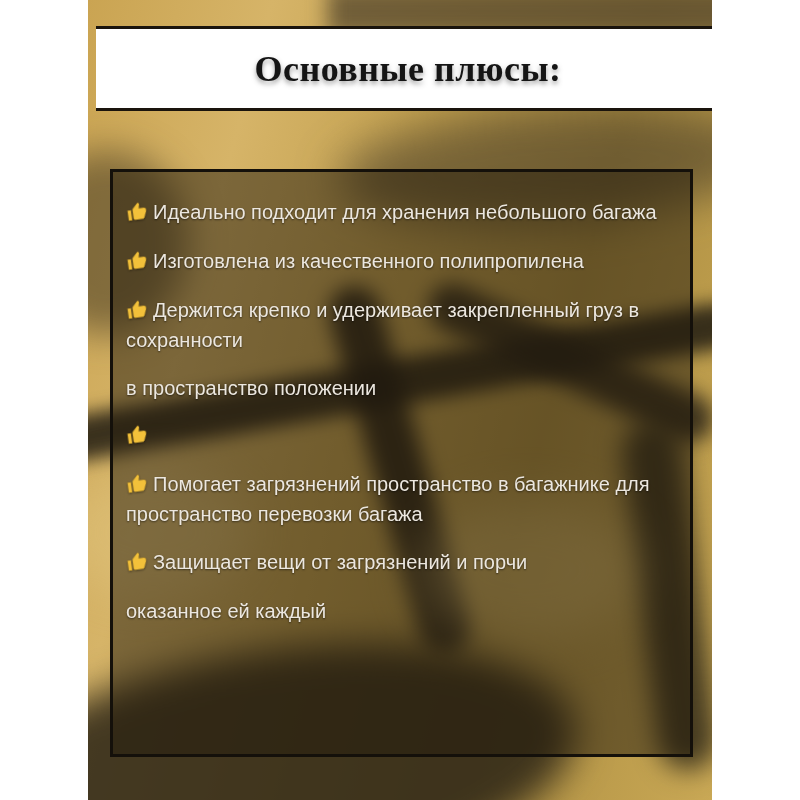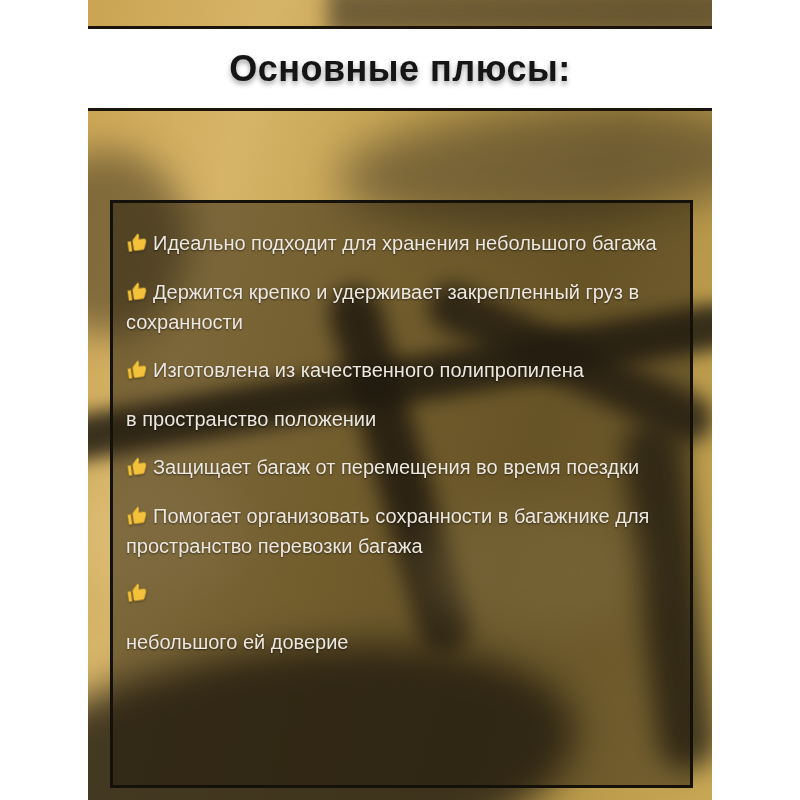--- a/index.html
+++ b/index.html
@@ -20,36 +20,37 @@
   .s-rise{left:-45px;top:360px;width:700px;height:46px;border-radius:24px;background:rgba(32,27,18,0.85);filter:blur(9px);transform:rotate(-10deg);}
   .s-steep{left:122px;top:444px;width:380px;height:52px;border-radius:26px;background:rgba(30,25,16,0.85);filter:blur(10px);transform:rotate(74deg);}
   .s-right{left:328px;top:339px;width:310px;height:48px;border-radius:24px;background:rgba(35,29,19,0.82);filter:blur(10px);transform:rotate(25deg);}
   .s-vert{left:406px;top:565px;width:352px;height:60px;border-radius:30px;background:rgba(38,32,20,0.8);filter:blur(13px);transform:rotate(83deg);}
   .s-bottom{left:-110px;top:650px;width:600px;height:235px;border-radius:50%;background:rgba(42,35,21,0.85);filter:blur(18px);transform:rotate(-8deg);}
   .s-light1{left:330px;top:500px;width:220px;height:140px;border-radius:50%;background:rgba(225,196,120,0.45);filter:blur(24px);}
   .s-light2{left:-30px;top:470px;width:190px;height:125px;border-radius:50%;background:rgba(228,200,130,0.4);filter:blur(22px);}
 
   
   .title-band{
-    position:absolute;left:0;top:26px;width:624px;height:85px;
+    position:absolute;left:8px;top:26px;width:624px;height:85px;
     background:#ffffff;border-top:3px solid #1a140d;border-bottom:3px solid #1a140d;
     box-sizing:border-box;display:flex;align-items:center;justify-content:center;
     z-index:3;
+    font-family:Liberation Serif, serif;
   }
   .page-title{
     font-size:36px;font-weight:bold;color:#151515;letter-spacing:0.5px;
     text-shadow:0 3px 5px rgba(70,70,70,0.5);
   }
 
   
   .panel{
     position:absolute;left:22px;top:169px;width:583px;height:588px;
     box-sizing:border-box;border:3px solid #14100a;
     background:rgba(33,26,12,0.5);
-    padding:26px 12px 0 13px;z-index:2;margin-top:31px;
+    padding:26px 12px 0 13px;z-index:2;
   }
   .bullet-item{margin-bottom:19px;}
   .bullet-line{line-height:29px;white-space:nowrap;}
   .bullet-text{
     font-size:20px;color:#ece7df;text-shadow:0 1px 2px rgba(0,0,0,0.55);
   }
   .thumb{display:inline-block;width:22px;height:20px;margin-right:5px;vertical-align:-3px;}
   .thumb svg{display:block;transform:rotate(-8deg);filter:drop-shadow(0 1px 1px rgba(0,0,0,0.4));}
 </style>
 </head>
@@ -76,53 +77,53 @@
 
       <div class="bullet-item">
         <div class="bullet-line"><span class="thumb"><svg viewBox="0 0 24 24" width="22" height="20">
                 <path d="M1 21h4V9H1v12zM23 10c0-1.1-.9-2-2-2h-6.31l.95-4.57.03-.32c0-.41-.17-.79-.44-1.06L14.17 1 7.58 7.59C7.22 7.95 7 8.45 7 9v10c0 1.1.9 2 2 2h9c.83 0 1.54-.5 1.84-1.22l3.02-7.05c.09-.23.14-.47.14-.73v-2z" fill="#f3c13a" stroke="#b98f27" stroke-width="0.5"></path>
               </svg></span><span class="bullet-text">Идеально подходит для хранения небольшого багажа</span></div>
       </div>
 
       <div class="bullet-item">
         <div class="bullet-line"><span class="thumb"><svg viewBox="0 0 24 24" width="22" height="20">
                 <path d="M1 21h4V9H1v12zM23 10c0-1.1-.9-2-2-2h-6.31l.95-4.57.03-.32c0-.41-.17-.79-.44-1.06L14.17 1 7.58 7.59C7.22 7.95 7 8.45 7 9v10c0 1.1.9 2 2 2h9c.83 0 1.54-.5 1.84-1.22l3.02-7.05c.09-.23.14-.47.14-.73v-2z" fill="#f3c13a" stroke="#b98f27" stroke-width="0.5"></path>
-              </svg></span><span class="bullet-text">Держится крепко и удерживает закрепленный груз в</span></div>
-        <div class="bullet-line bullet-text">сохранности</div>
+              </svg></span><span class="bullet-text">Изготовлена из качественного полипропилена</span></div>
       </div>
 
       <div class="bullet-item">
         <div class="bullet-line"><span class="thumb"><svg viewBox="0 0 24 24" width="22" height="20">
                 <path d="M1 21h4V9H1v12zM23 10c0-1.1-.9-2-2-2h-6.31l.95-4.57.03-.32c0-.41-.17-.79-.44-1.06L14.17 1 7.58 7.59C7.22 7.95 7 8.45 7 9v10c0 1.1.9 2 2 2h9c.83 0 1.54-.5 1.84-1.22l3.02-7.05c.09-.23.14-.47.14-.73v-2z" fill="#f3c13a" stroke="#b98f27" stroke-width="0.5"></path>
-              </svg></span><span class="bullet-text">Изготовлена из качественного полипропилена</span></div>
+              </svg></span><span class="bullet-text">Держится крепко и удерживает закрепленный груз в</span></div>
+        <div class="bullet-line bullet-text">сохранности</div>
       </div>
 
       <div class="bullet-item">
         <div class="bullet-line bullet-text">в пространство положении</div>
       </div>
 
       <div class="bullet-item">
         <div class="bullet-line"><span class="thumb"><svg viewBox="0 0 24 24" width="22" height="20">
                 <path d="M1 21h4V9H1v12zM23 10c0-1.1-.9-2-2-2h-6.31l.95-4.57.03-.32c0-.41-.17-.79-.44-1.06L14.17 1 7.58 7.59C7.22 7.95 7 8.45 7 9v10c0 1.1.9 2 2 2h9c.83 0 1.54-.5 1.84-1.22l3.02-7.05c.09-.23.14-.47.14-.73v-2z" fill="#f3c13a" stroke="#b98f27" stroke-width="0.5"></path>
-              </svg></span><span class="bullet-text">Защищает багаж от перемещения во время поездки</span></div>
+              </svg></span></div>
       </div>
 
 
       <div class="bullet-item">
         <div class="bullet-line"><span class="thumb"><svg viewBox="0 0 24 24" width="22" height="20">
                 <path d="M1 21h4V9H1v12zM23 10c0-1.1-.9-2-2-2h-6.31l.95-4.57.03-.32c0-.41-.17-.79-.44-1.06L14.17 1 7.58 7.59C7.22 7.95 7 8.45 7 9v10c0 1.1.9 2 2 2h9c.83 0 1.54-.5 1.84-1.22l3.02-7.05c.09-.23.14-.47.14-.73v-2z" fill="#f3c13a" stroke="#b98f27" stroke-width="0.5"></path>
-              </svg></span><span class="bullet-text">Помогает организовать сохранности в багажнике для</span></div>
+              </svg></span><span class="bullet-text">Помогает загрязнений пространство в багажнике для</span></div>
         <div class="bullet-line bullet-text">пространство перевозки багажа</div>
       </div>
 
       <div class="bullet-item">
         <div class="bullet-line"><span class="thumb"><svg viewBox="0 0 24 24" width="22" height="20">
                 <path d="M1 21h4V9H1v12zM23 10c0-1.1-.9-2-2-2h-6.31l.95-4.57.03-.32c0-.41-.17-.79-.44-1.06L14.17 1 7.58 7.59C7.22 7.95 7 8.45 7 9v10c0 1.1.9 2 2 2h9c.83 0 1.54-.5 1.84-1.22l3.02-7.05c.09-.23.14-.47.14-.73v-2z" fill="#f3c13a" stroke="#b98f27" stroke-width="0.5"></path>
-              </svg></span></div>
+              </svg></span><span class="bullet-text">Защищает вещи от загрязнений и порчи</span></div>
       </div>
 
       <div class="bullet-item">
-        <div class="bullet-line bullet-text">небольшого ей доверие</div>
+        <div class="bullet-line bullet-text">оказанное ей каждый</div>
       </div>
 
     </div>
   </div>
 </div>
 
 </body></html>

